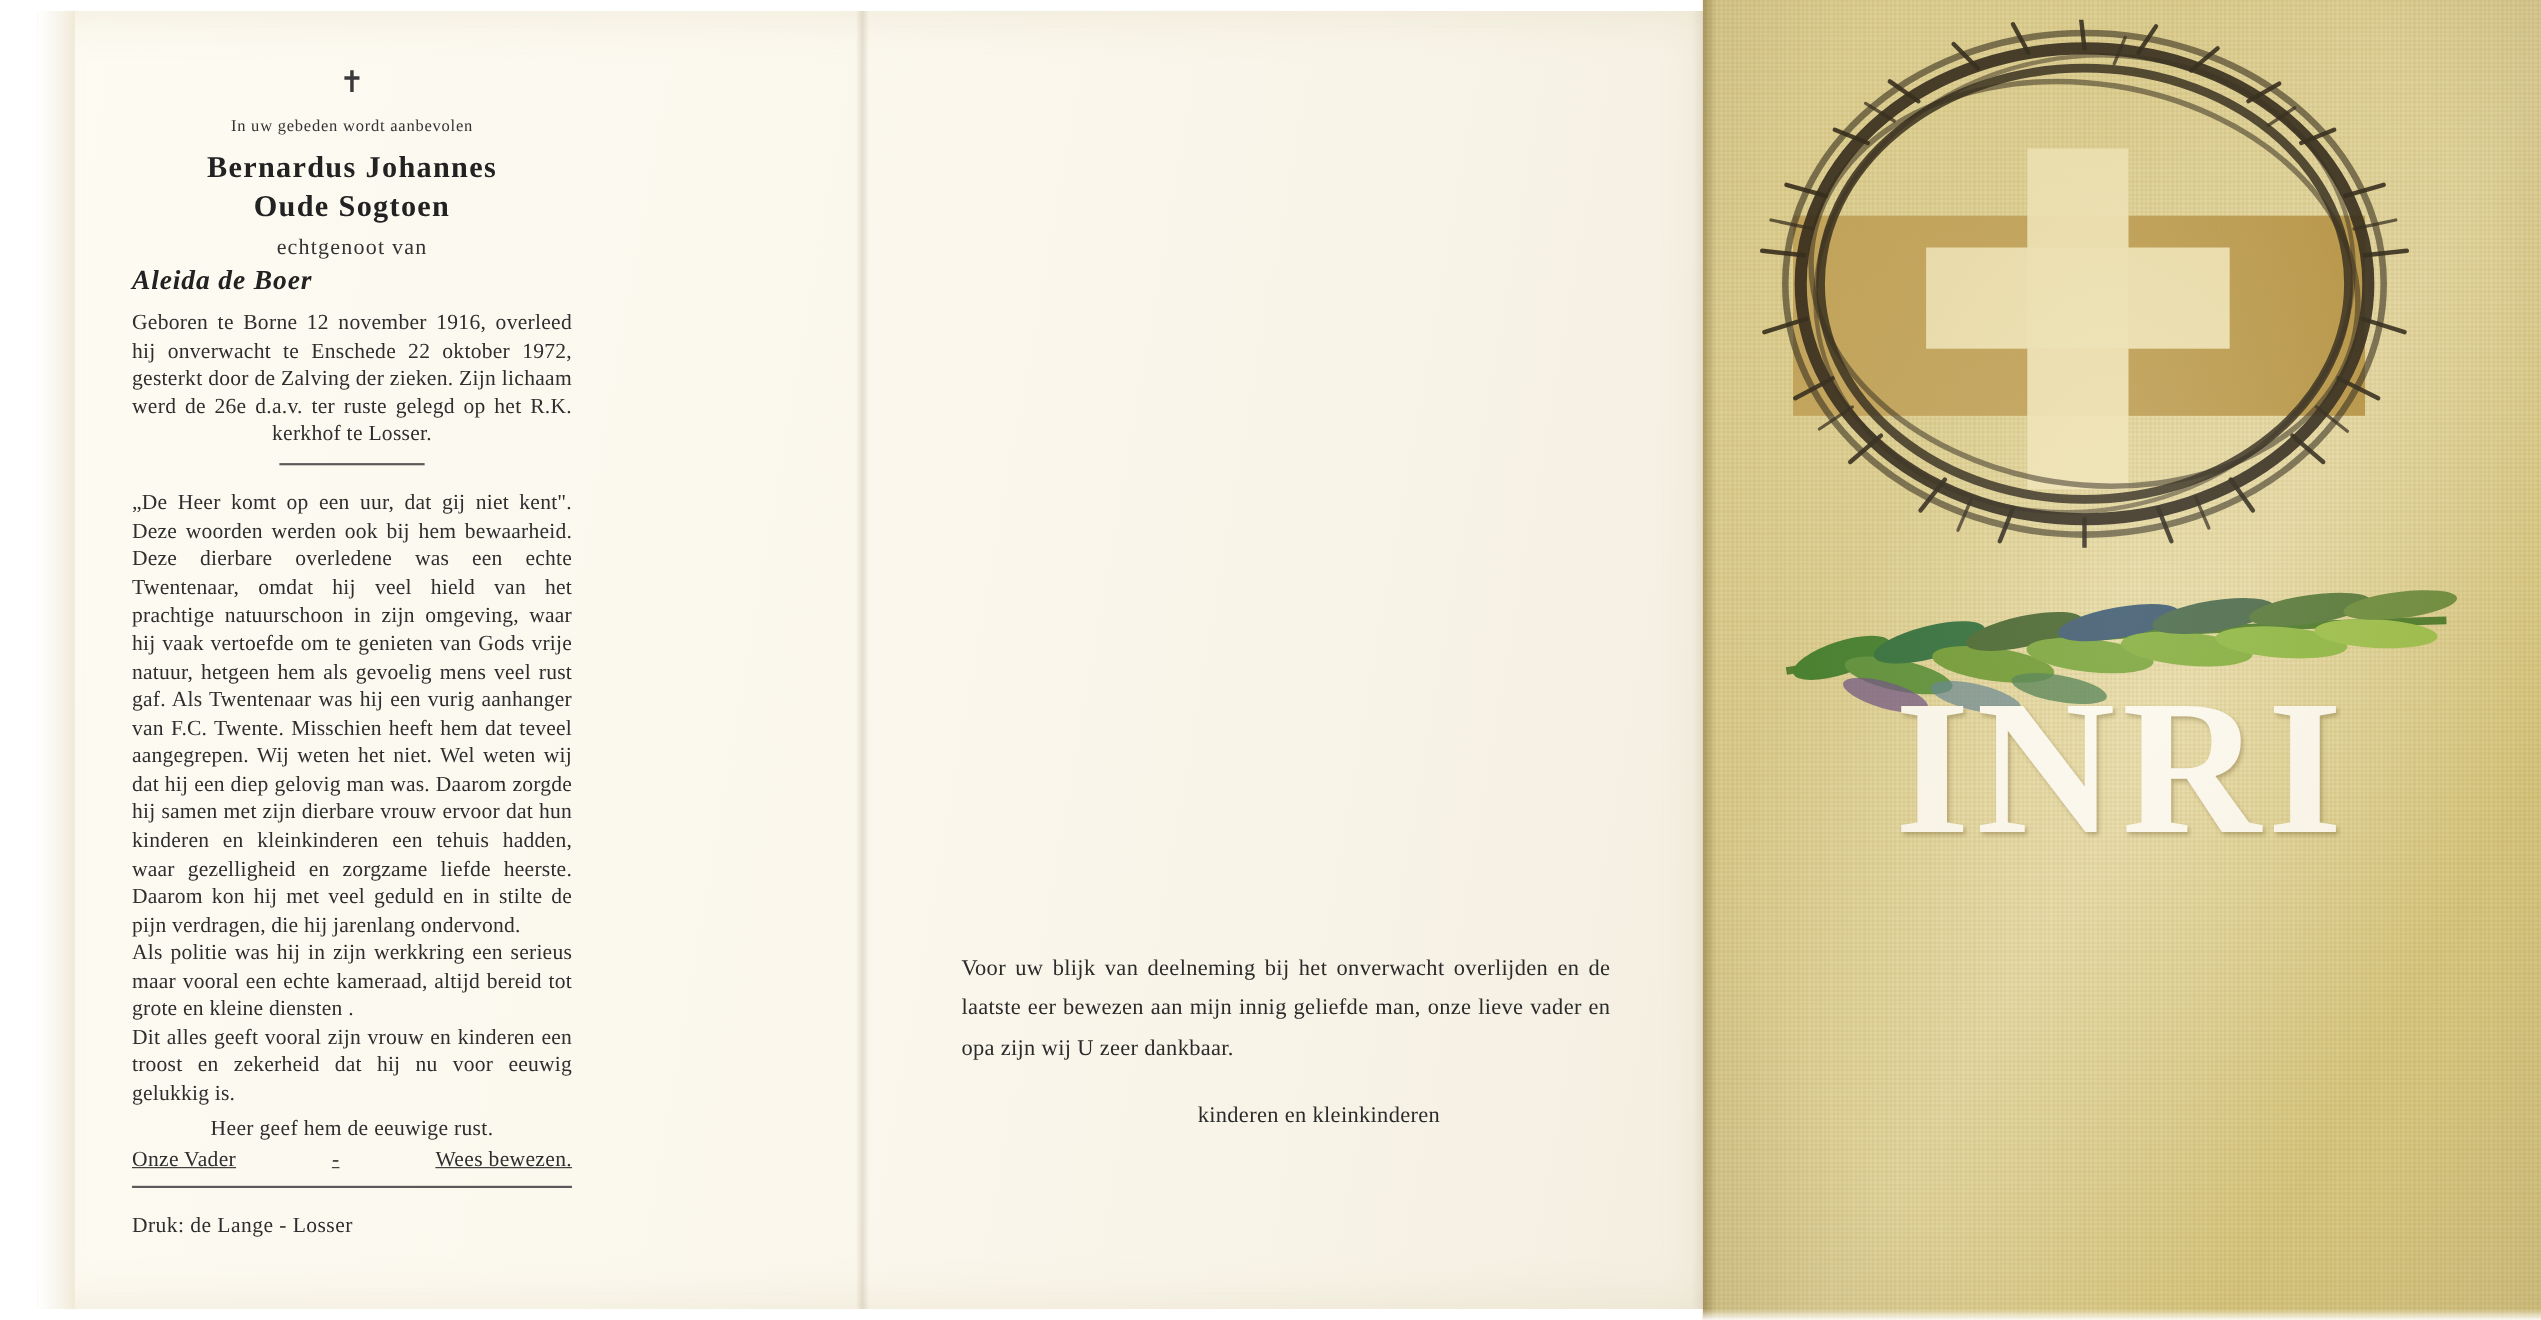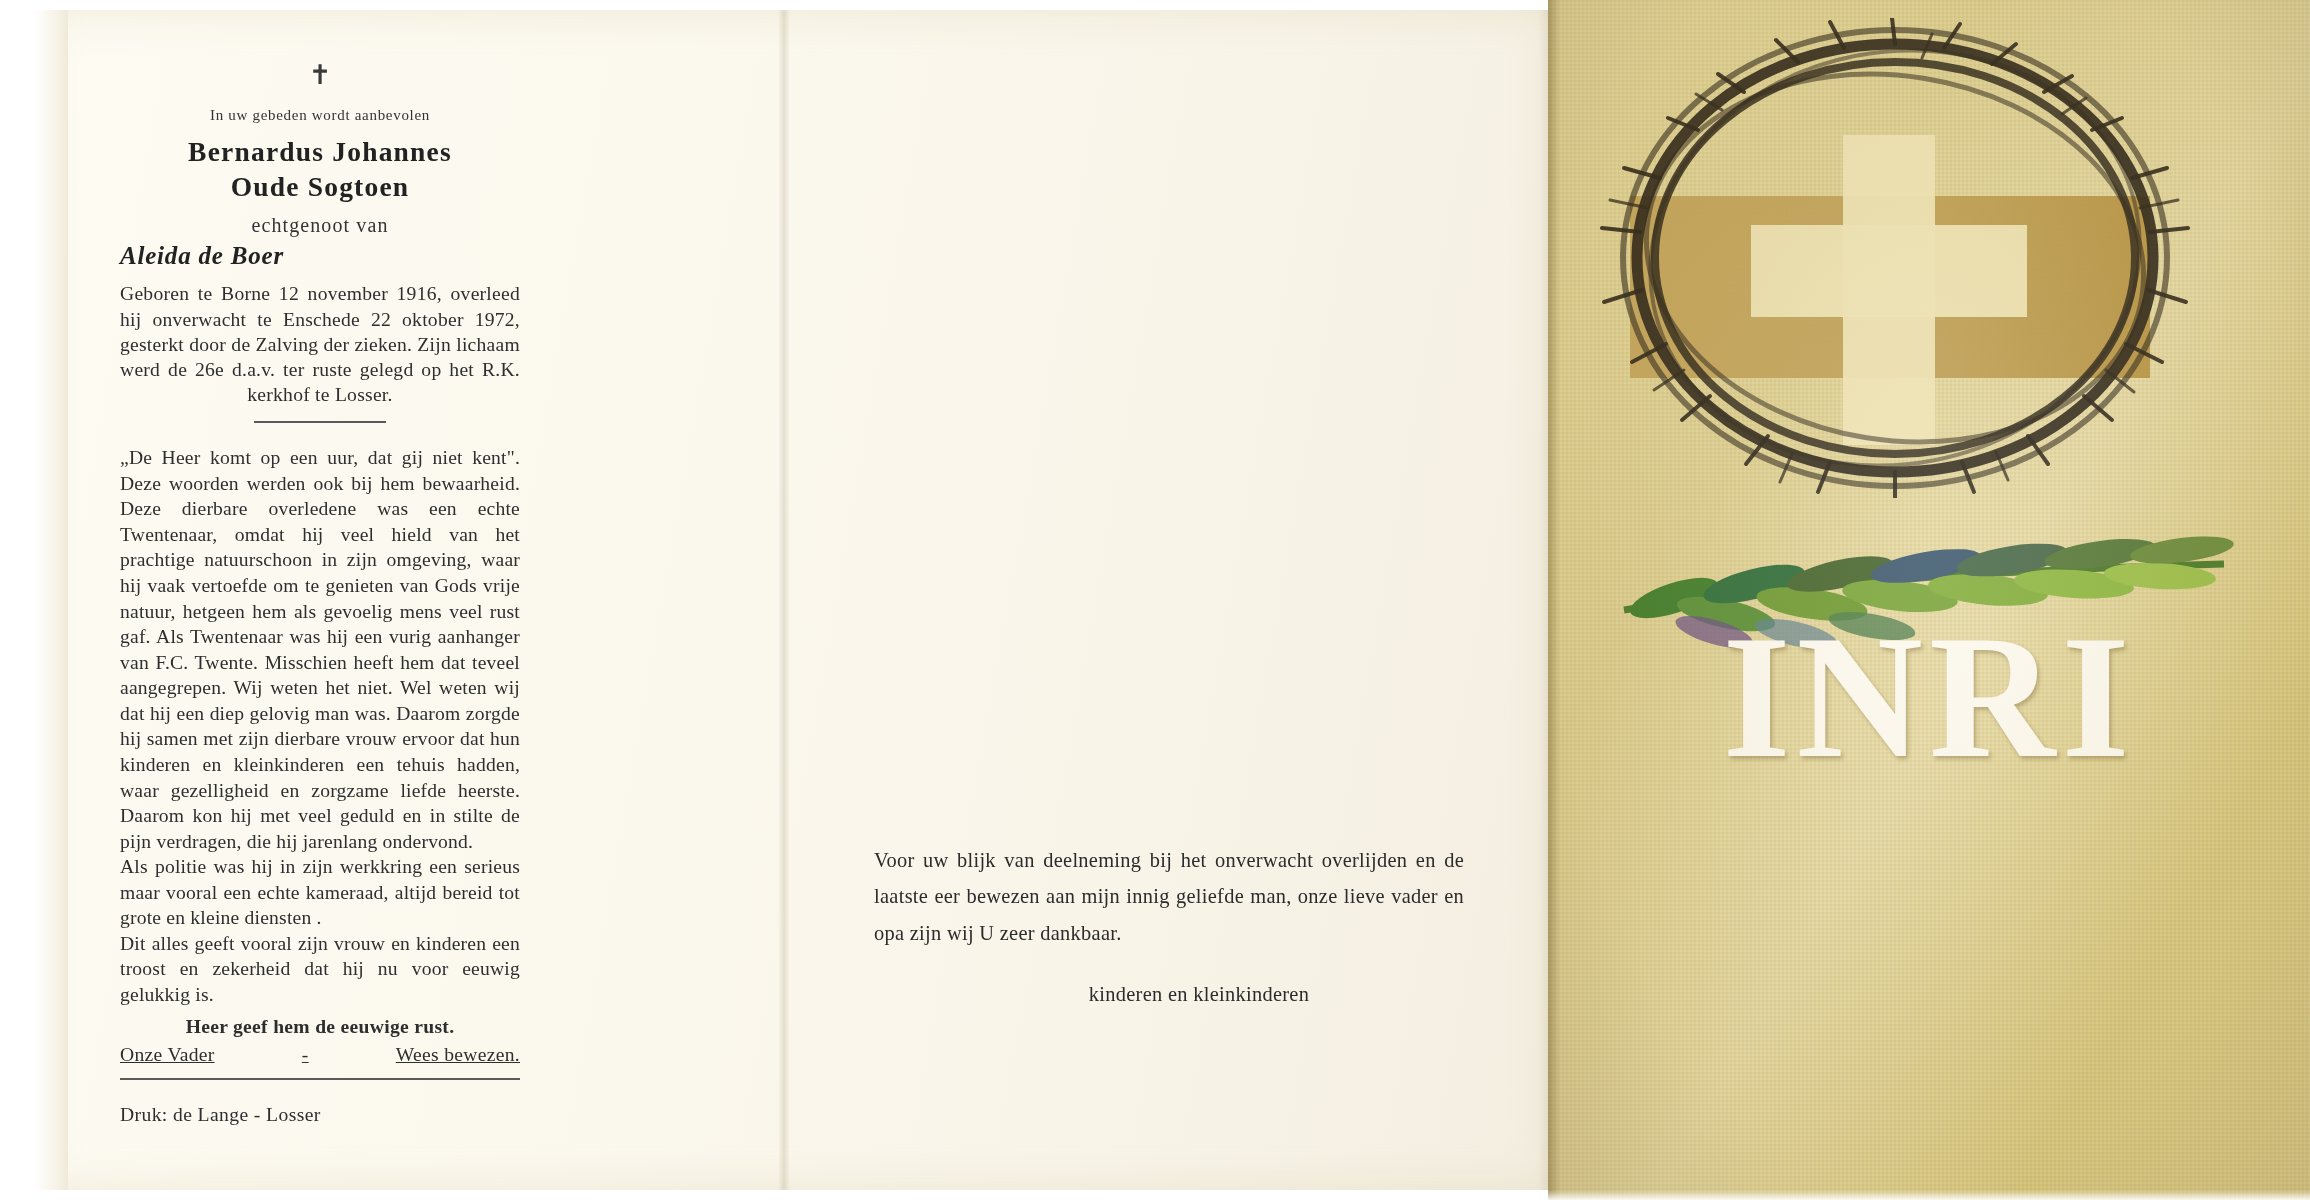--- a/index.html
+++ b/index.html
@@ -119,21 +119,20 @@
     letter-spacing: 0.2px;
     color: #2e2e2e;
   }
   .body-text p { margin: 0; }
   .prayer {
     margin-top: 8px;
     font-size: 19.6px;
     text-align: center;
     letter-spacing: 0.3px;
     color: #2e2e2e;
-    font-weight: bold;
   }
   .amen-row {
     margin-top: 6px;
     display: flex;
     justify-content: space-between;
     font-size: 19.6px;
     letter-spacing: 0.3px;
     color: #2e2e2e;
     text-decoration: underline;
   }
@@ -148,21 +147,21 @@
     text-align: left;
     font-size: 19.6px;
     letter-spacing: 0.4px;
     color: #2e2e2e;
   }
 
   
   .leaf-middle {
     position: absolute;
     left: 840px;
-    top: 832px;
+    top: 852px;
     width: 590px;
     color: #2b2b2b;
   }
   .thanks {
     font-size: 20.4px;
     line-height: 1.78;
     text-align: justify;
     letter-spacing: 0.3px;
   }
   .thanks p { margin: 0; }

